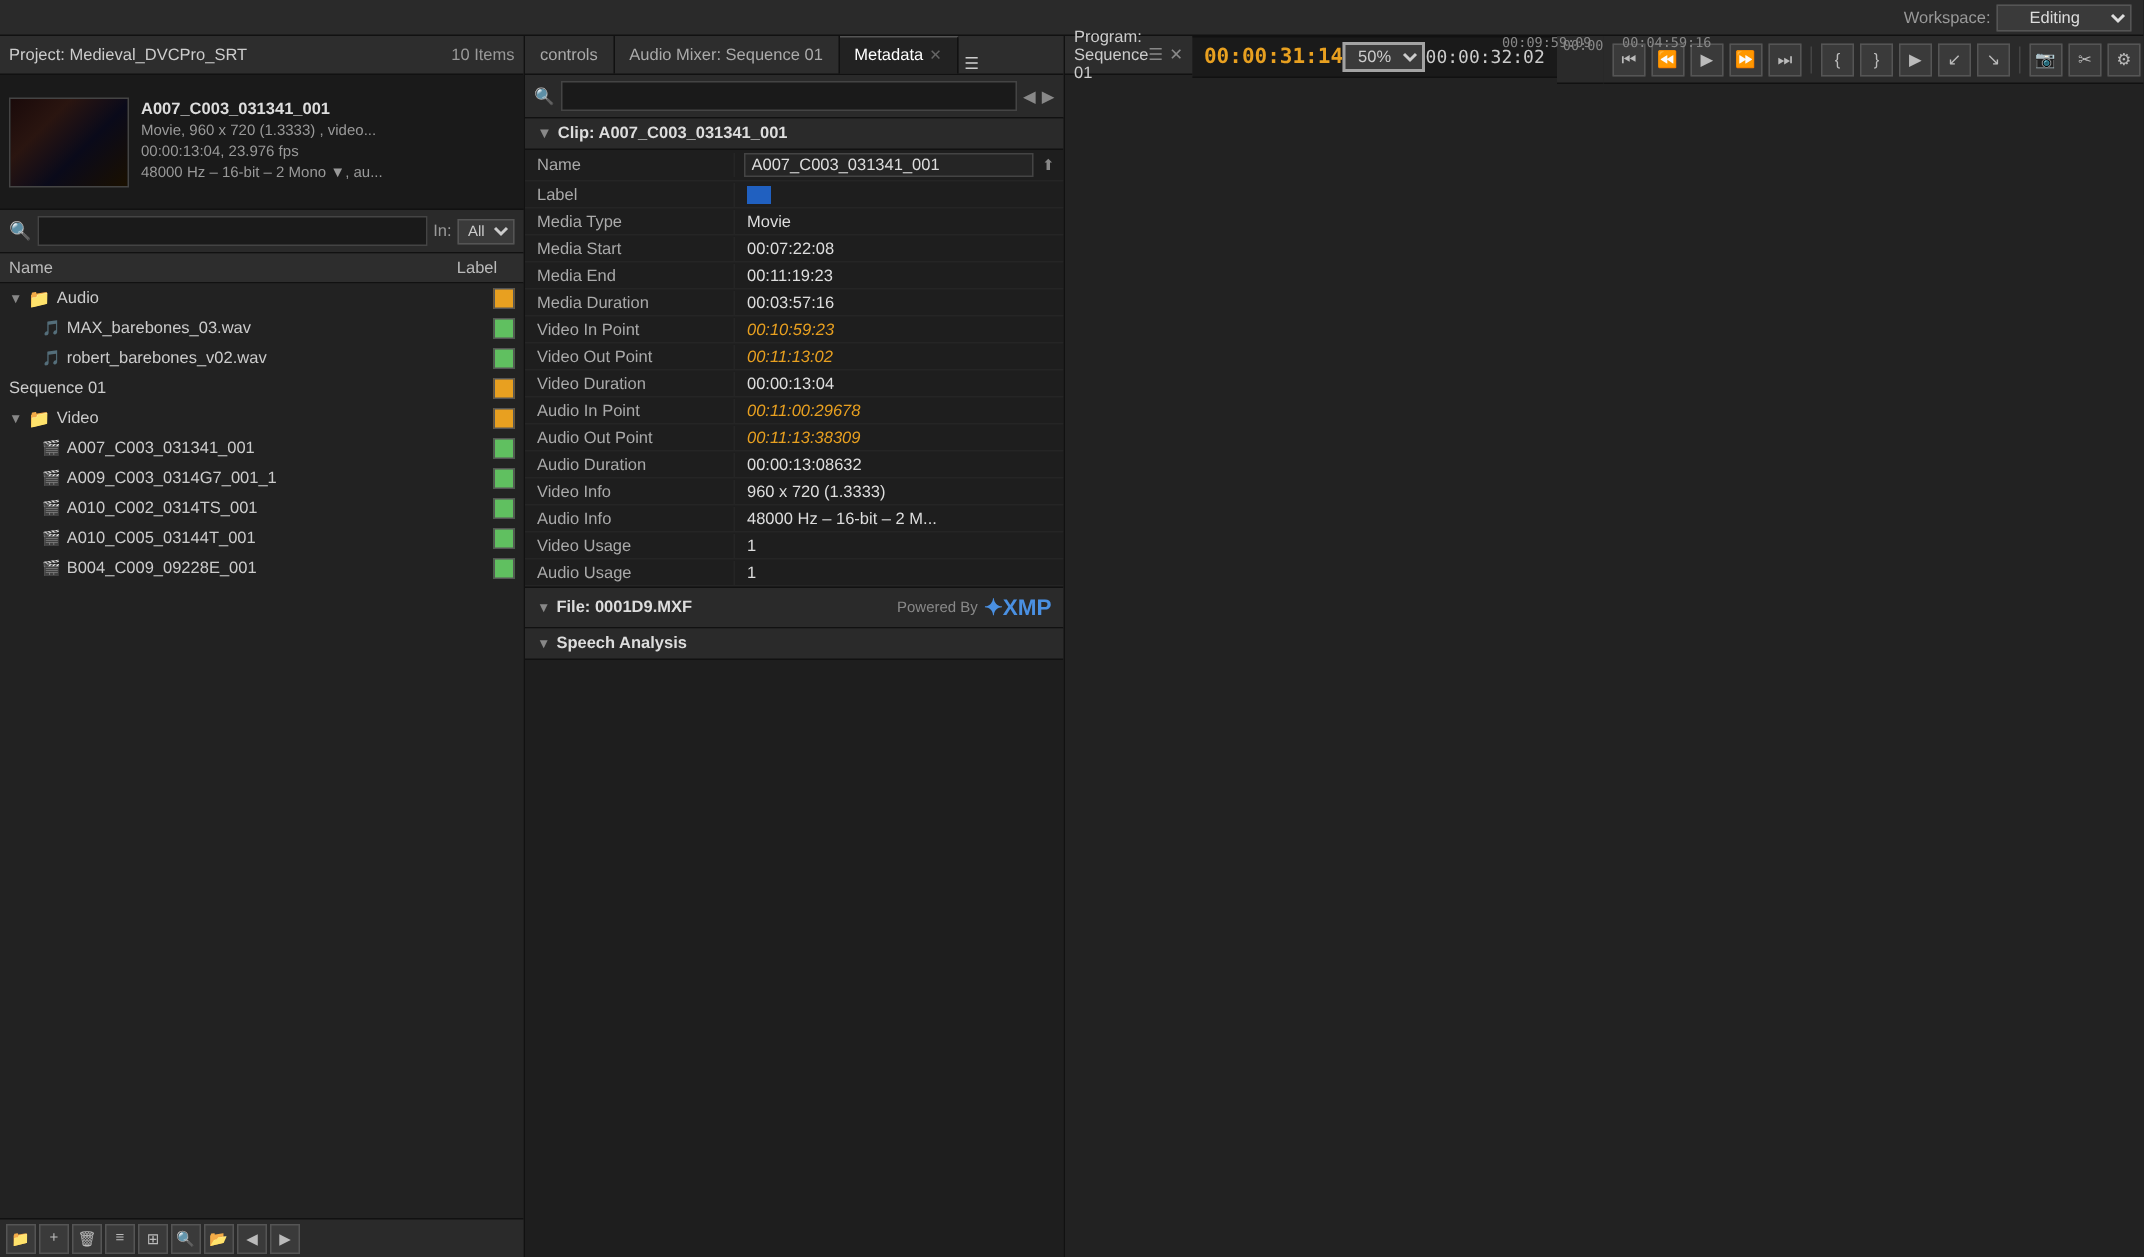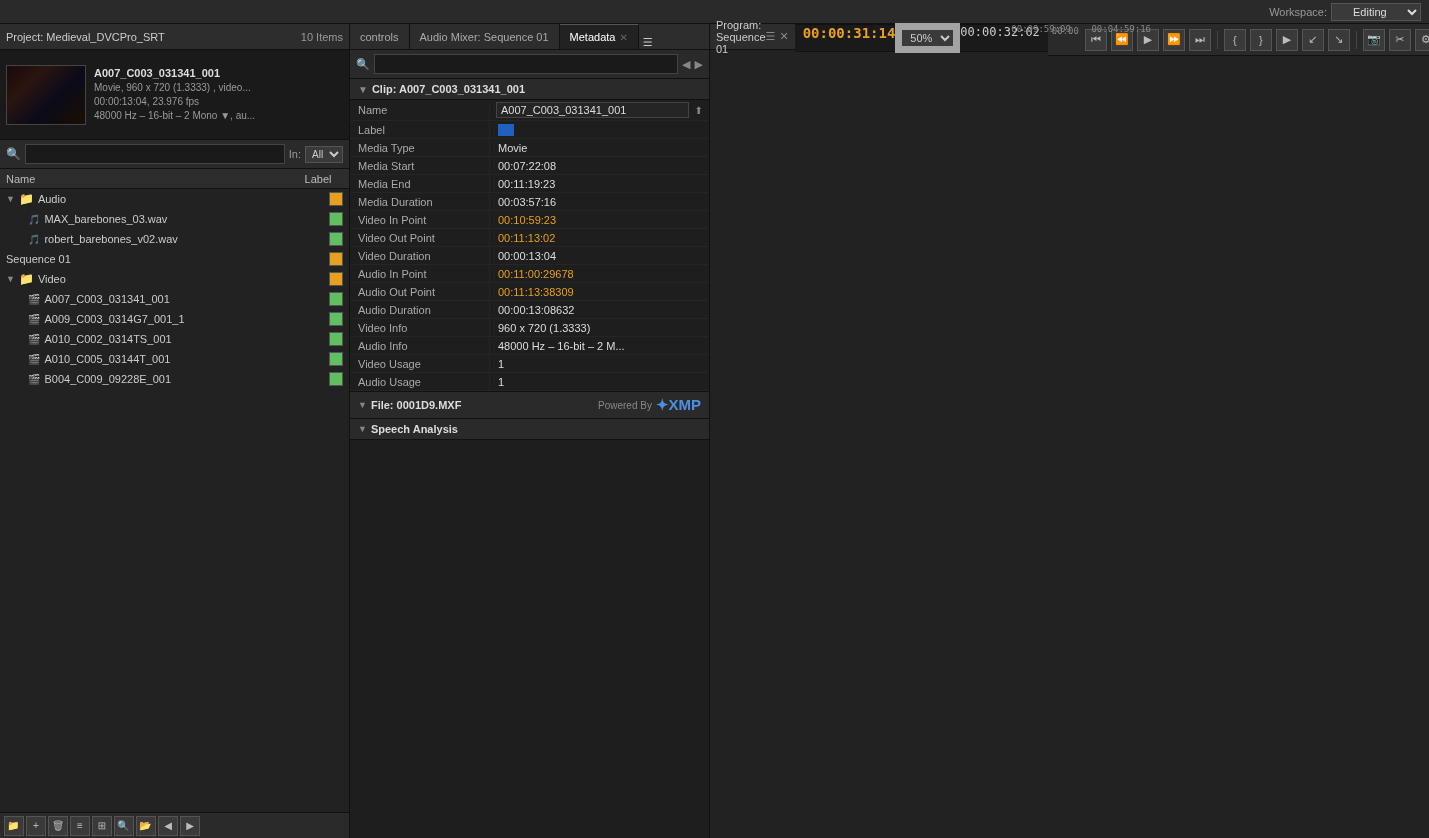--- a/index.html
+++ b/index.html
@@ -283,21 +283,21 @@
       font-size: 11px;
       flex-shrink: 0;
       border-right: 1px solid #252525;
     }
     .meta-val {
       flex: 1;
       padding: 2px 8px;
       color: #ddd;
       font-size: 11px;
     }
-    .meta-val.orange { color: #e8a020; }
+    .meta-val.orange { color: #e8a020; font-style: italic; }
     .meta-val.blue-swatch {
       width: 16px;
       height: 12px;
       background: #2060c0;
       margin: 2px 8px;
       flex: none;
     }
     .meta-name-input {
       background: #252525;
       border: 1px solid #444;
@@ -380,25 +380,26 @@
       height: 80%;
       background: radial-gradient(ellipse at center, rgba(60,40,15,0.4) 0%, transparent 70%);
     }
 
     .timecode-bar {
       background: #1a1a1a;
       border-top: 1px solid #111;
       border-bottom: 1px solid #111;
       height: 28px;
       display: flex;
+      align-items: center;
       padding: 0 8px;
       justify-content: space-between;
     }
     .tc-current { color: #e8a020; font-size: 14px; font-weight: bold; font-family: monospace; }
-    .tc-zoom { background: #3a3a3a; border: 7px solid #a3a3a3; color: #ccc; font-size: 11px; padding: 1px 4px; }
+    .tc-zoom { background: #3a3a3a; border: 2px solid #a3a3a3; color: #ccc; font-size: 11px; padding: 1px 4px; }
     .tc-end { color: #ccc; font-size: 12px; font-family: monospace; }
 
     .playback-ruler {
       background: #2a2a2a;
       height: 32px;
       border-bottom: 1px solid #111;
       position: relative;
     }
 
     .playback-controls {

